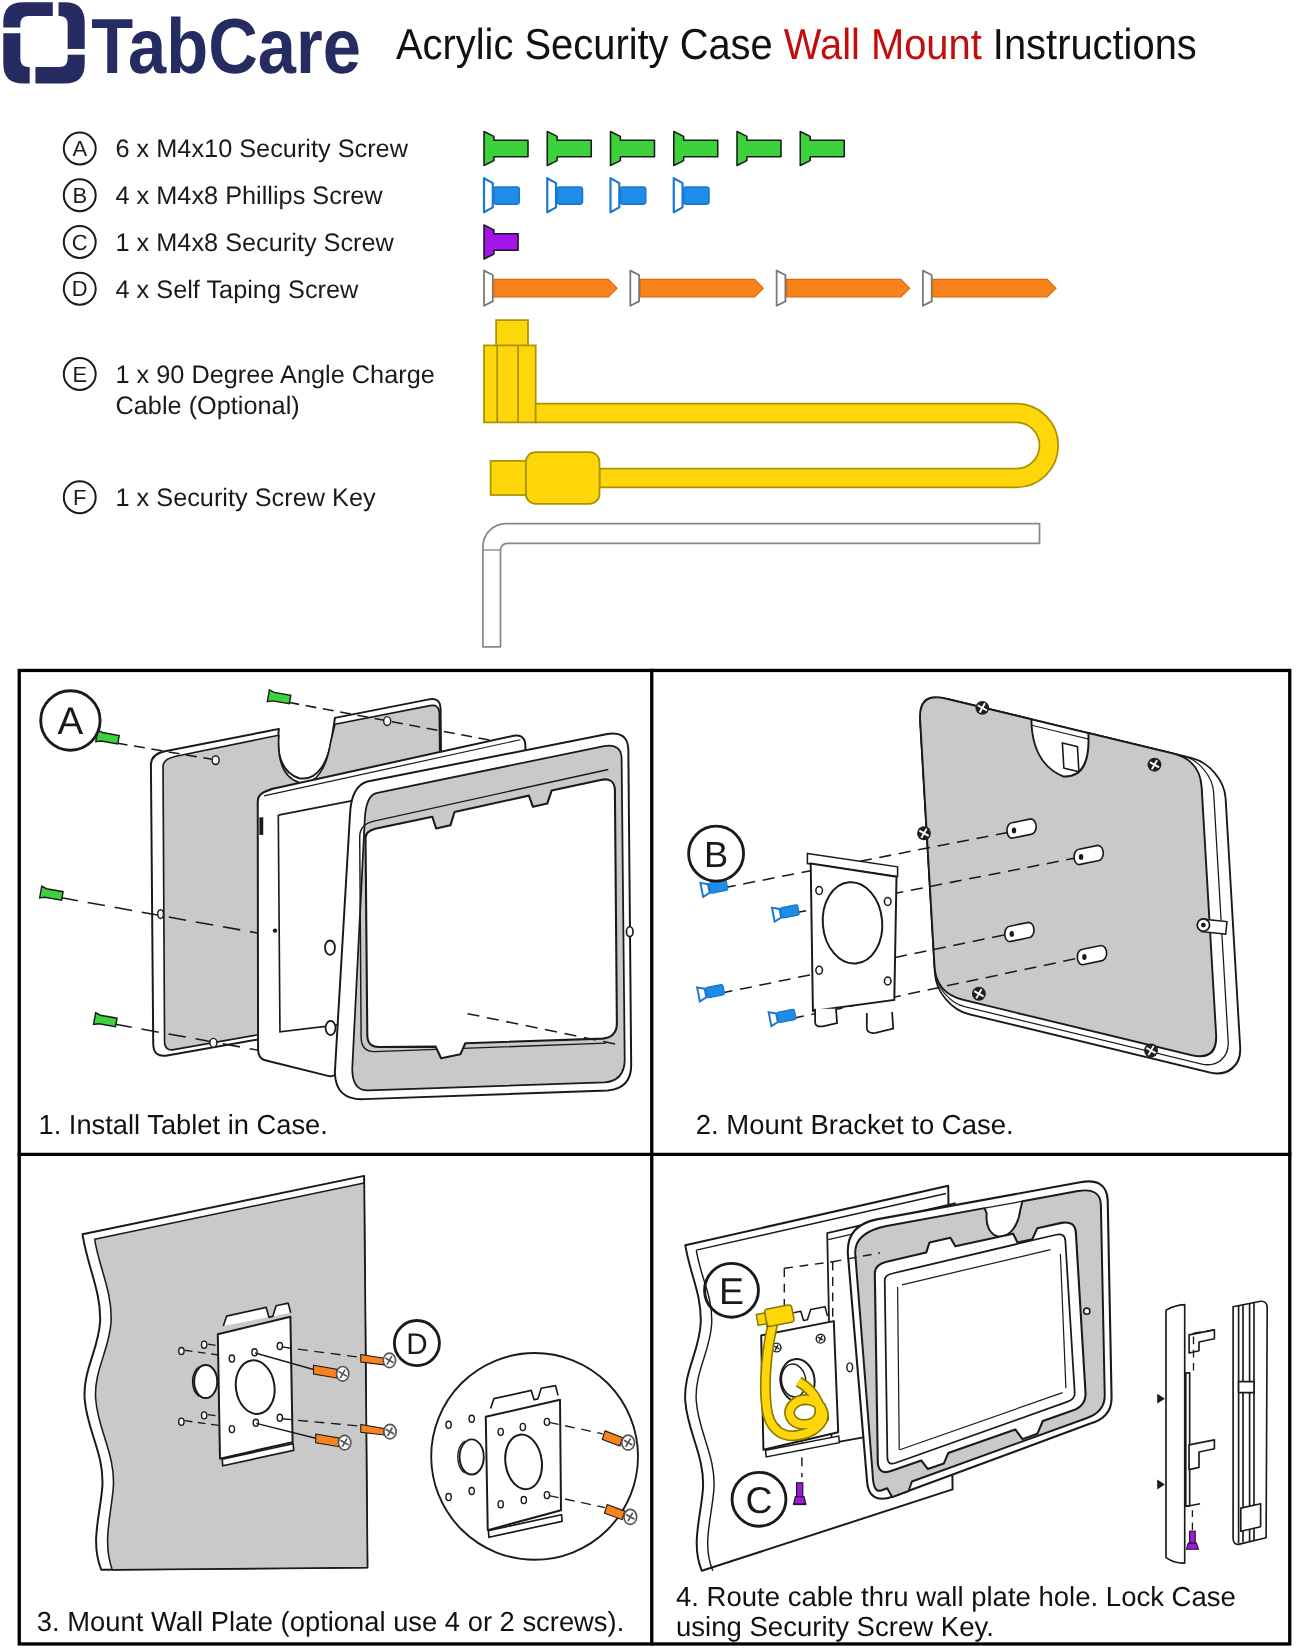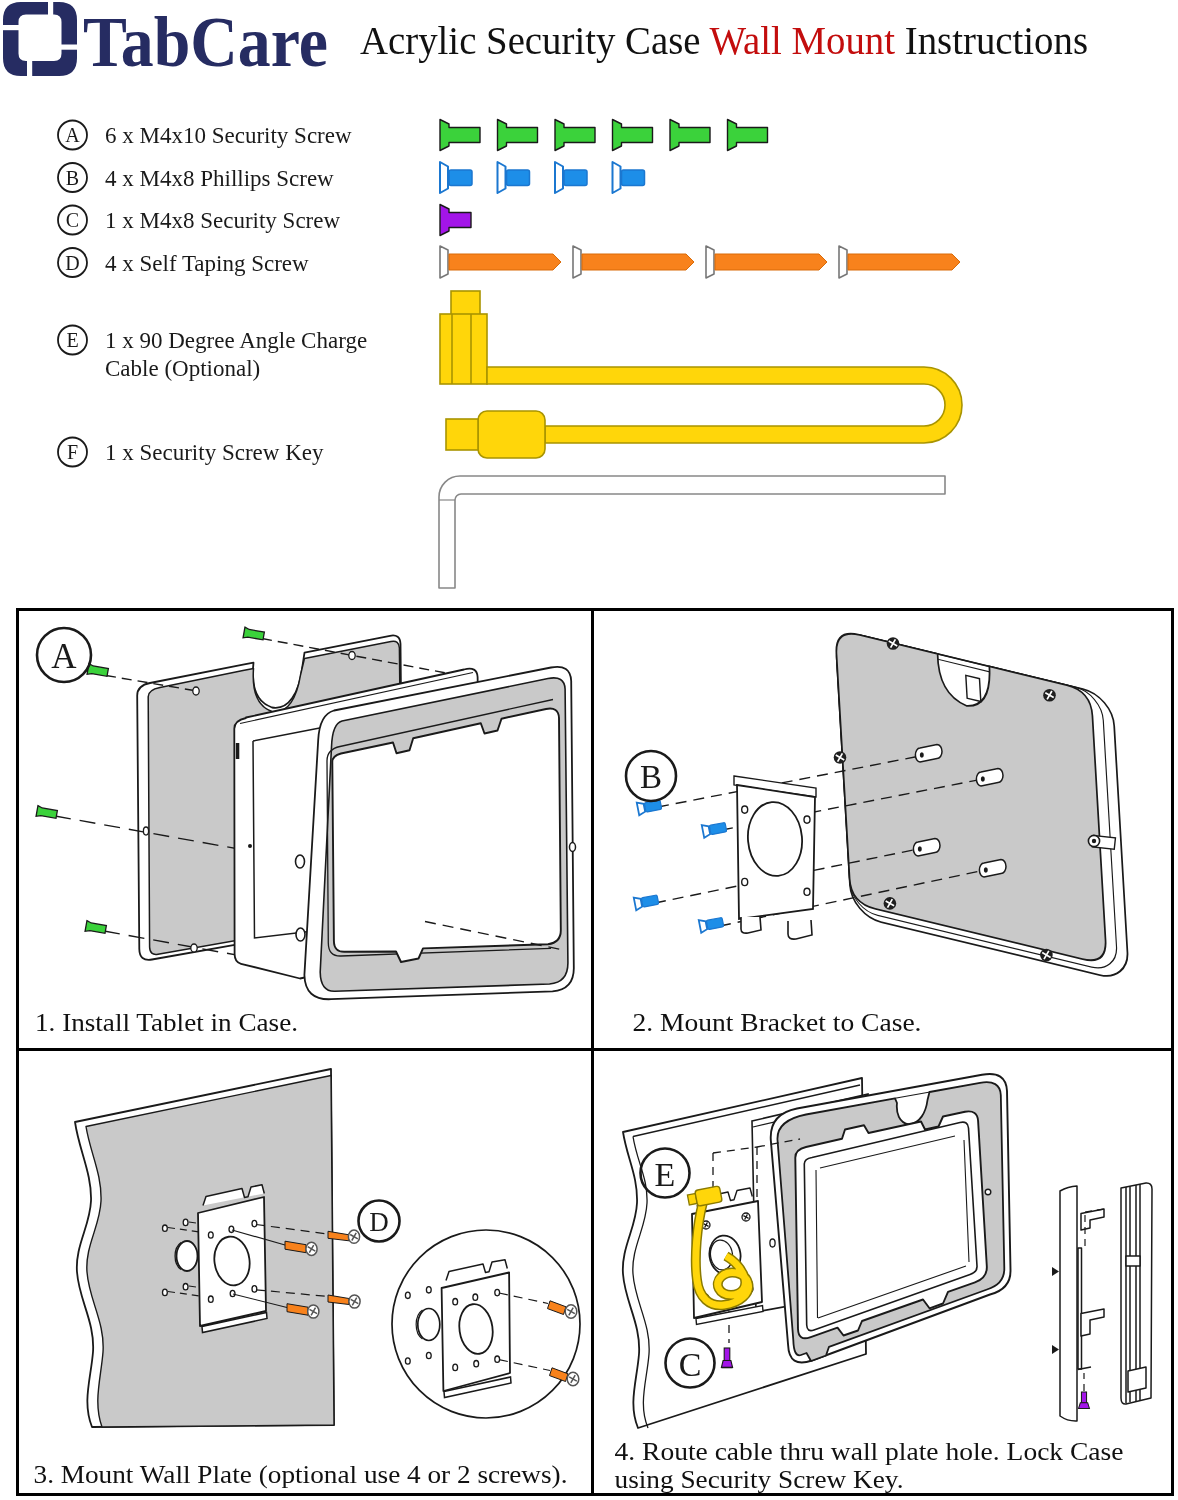--- a/index.html
+++ b/index.html
@@ -1,17 +1,17 @@
 <!DOCTYPE html>
 <html><head>
 <meta charset="utf-8">
 <style>
   html,body{margin:0;padding:0;background:#fff;}
   #page{position:relative;width:1178px;height:1500px;background:#fff;overflow:hidden;
-        font-family:Liberation Serif, serif;}
+        font-family:Liberation Sans, sans-serif;}
   svg{position:absolute;left:0;top:0;}
 </style>
 </head>
 <body>
 <div id="page">
 <svg width="1178" height="1500" viewBox="0 0 1178 1500">
 <defs>
 <g id="gscrew">
           <path d="M0,0 L9,4.5 L9,8 L40,8 L40,23 L9,23 L9,26.5 L0,31 Z" fill="#3bd23b" stroke="#1a1a1a" stroke-width="1.4" stroke-linejoin="round" transform="translate(0,-15.5)"></path>
         </g>

